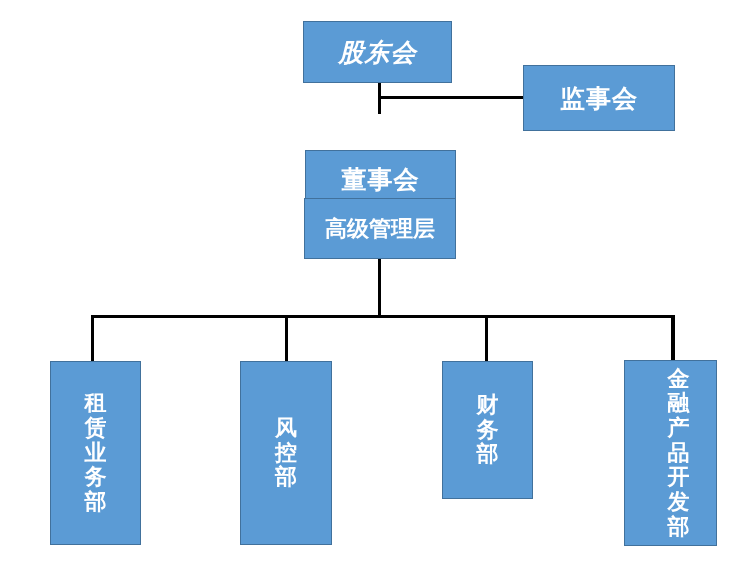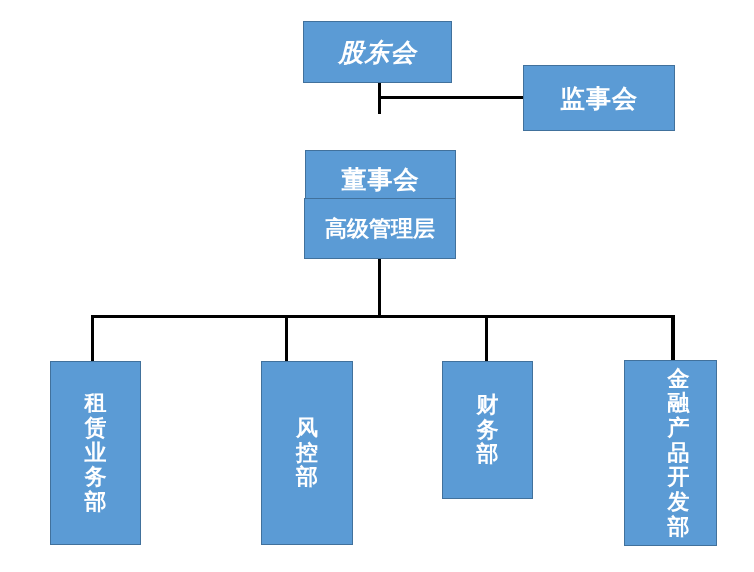--- a/index.html
+++ b/index.html
@@ -78,21 +78,21 @@
   </div>
 
   <div class="node" style="left:304px; top:198px; width:152px; height:61px;">
     <span class="hlabel small">高级管理层</span>
   </div>
 
   <div class="node" style="left:50px; top:361px; width:91px; height:184px;">
     <span class="vlabel">租赁业务部</span>
   </div>
 
-  <div class="node" style="left:240px; top:361px; width:92px; height:184px;margin-left:21px;">
+  <div class="node" style="left:240px; top:361px; width:92px; height:184px;">
     <span class="vlabel">风控部</span>
   </div>
 
   <div class="node" style="left:442px; top:361px; width:91px; height:138px;">
     <span class="vlabel">财务部</span>
   </div>
 
   <div class="node" style="left:624px; top:360px; width:93px; height:186px;padding-left:16px;">
     <span class="vlabel">金融产品开发部</span>
   </div>

